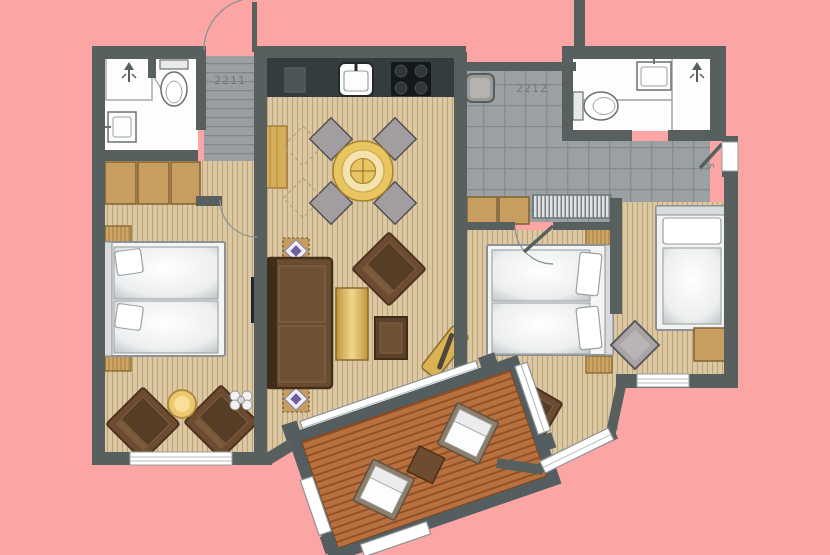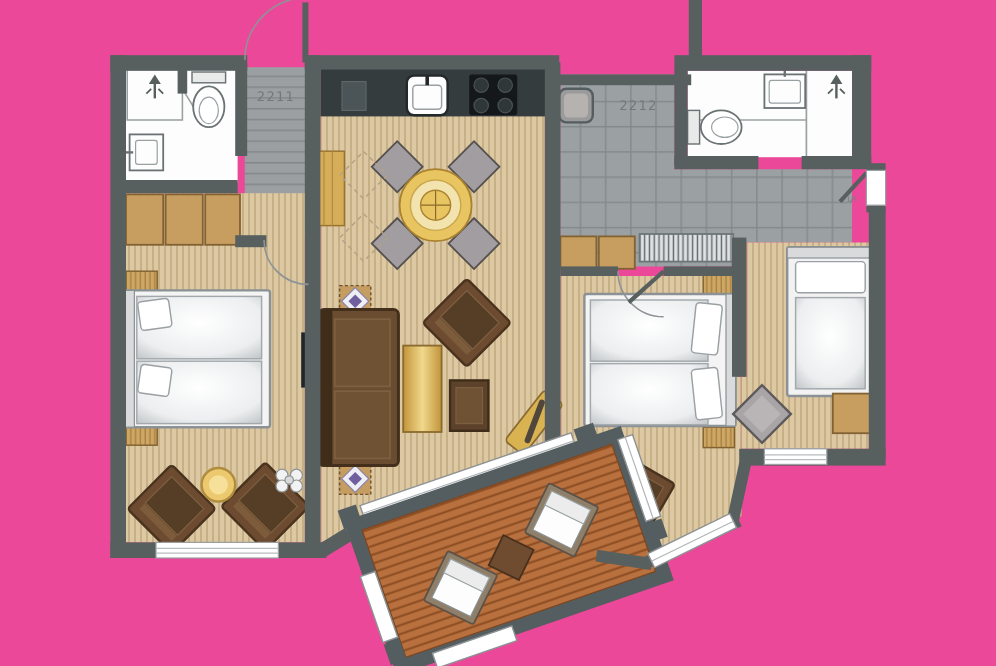--- a/index.html
+++ b/index.html
@@ -1,16 +1,16 @@
 <!DOCTYPE html>
 <html><head>
 <meta charset="utf-8">
 <style>
   html,body{margin:0;padding:0;background:#ffffff;}
-  .stage{width:830px;height:555px;position:relative;background:#ec4899;overflow:hidden;}
+  .stage{width:830px;height:555px;position:relative;background:#fca5a5;overflow:hidden;}
   svg{display:block;}
   text.plan-label{font-family:"DejaVu Sans",sans-serif;font-size:11px;fill:#70767a;letter-spacing:1px;opacity:.95;}
   text.side-label{font-family:"DejaVu Sans",sans-serif;font-size:9px;fill:#7a8082;}
 </style>
 </head>
 <body>
 
 <div class="stage">
 <svg width="830" height="555" viewBox="0 0 830 555">
 <defs>

